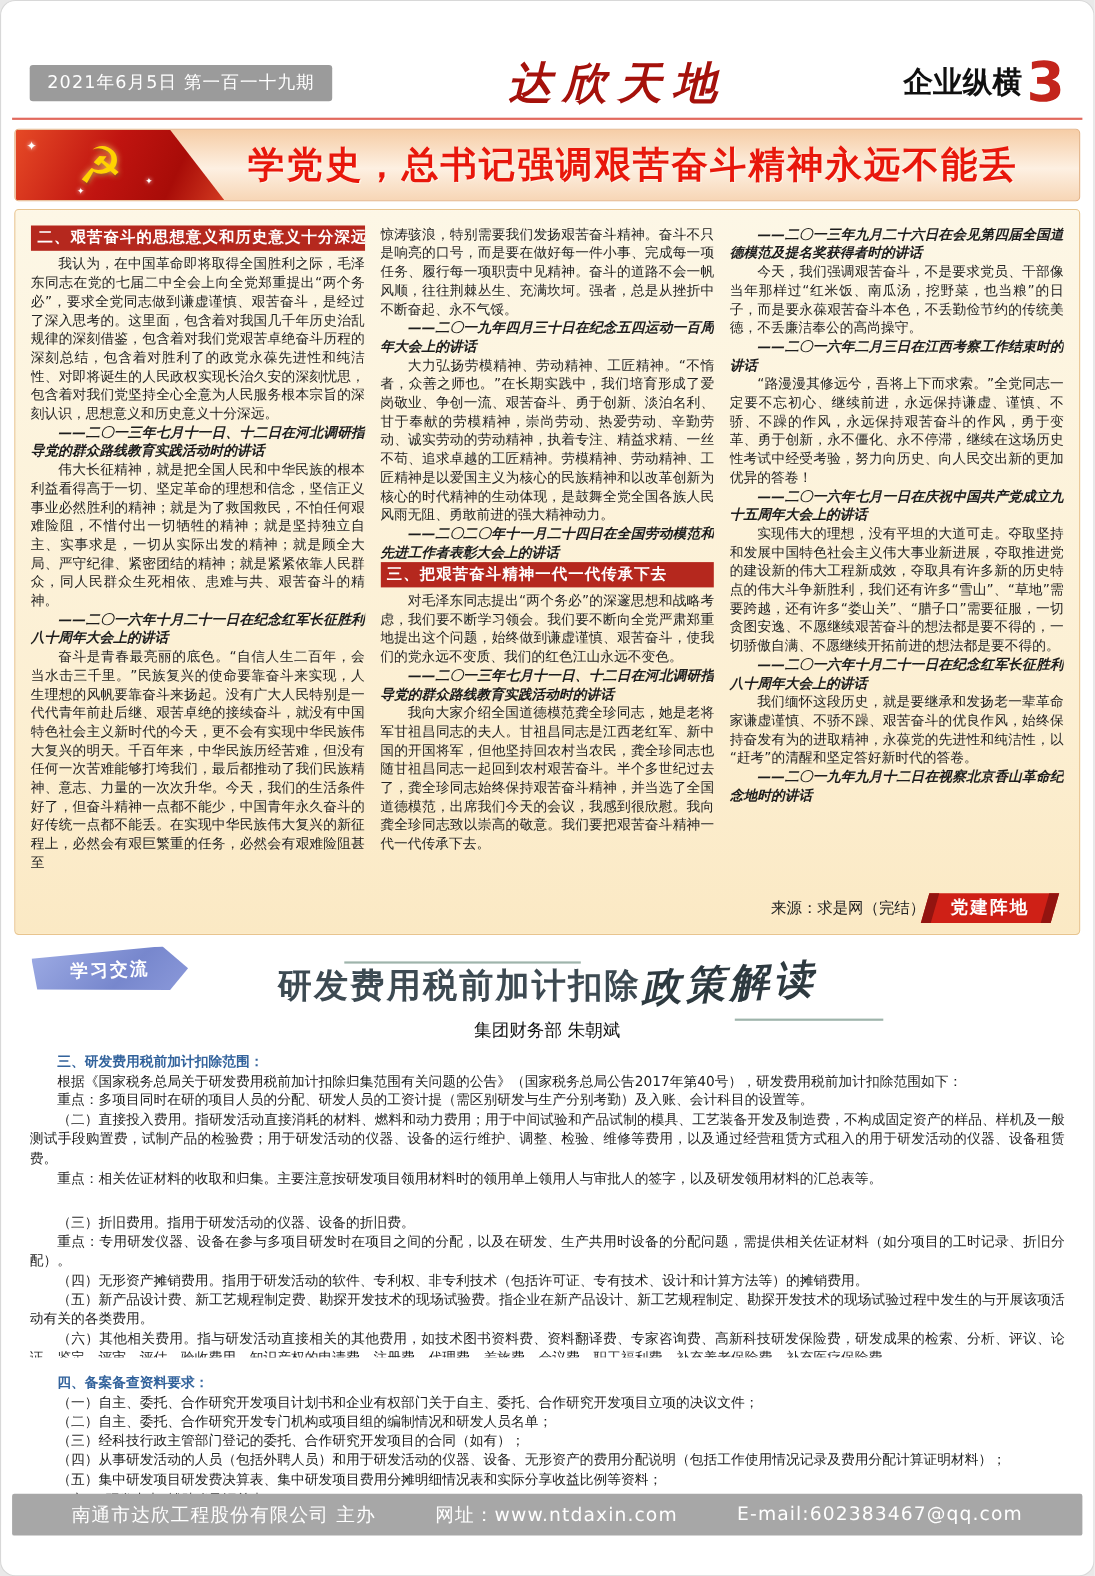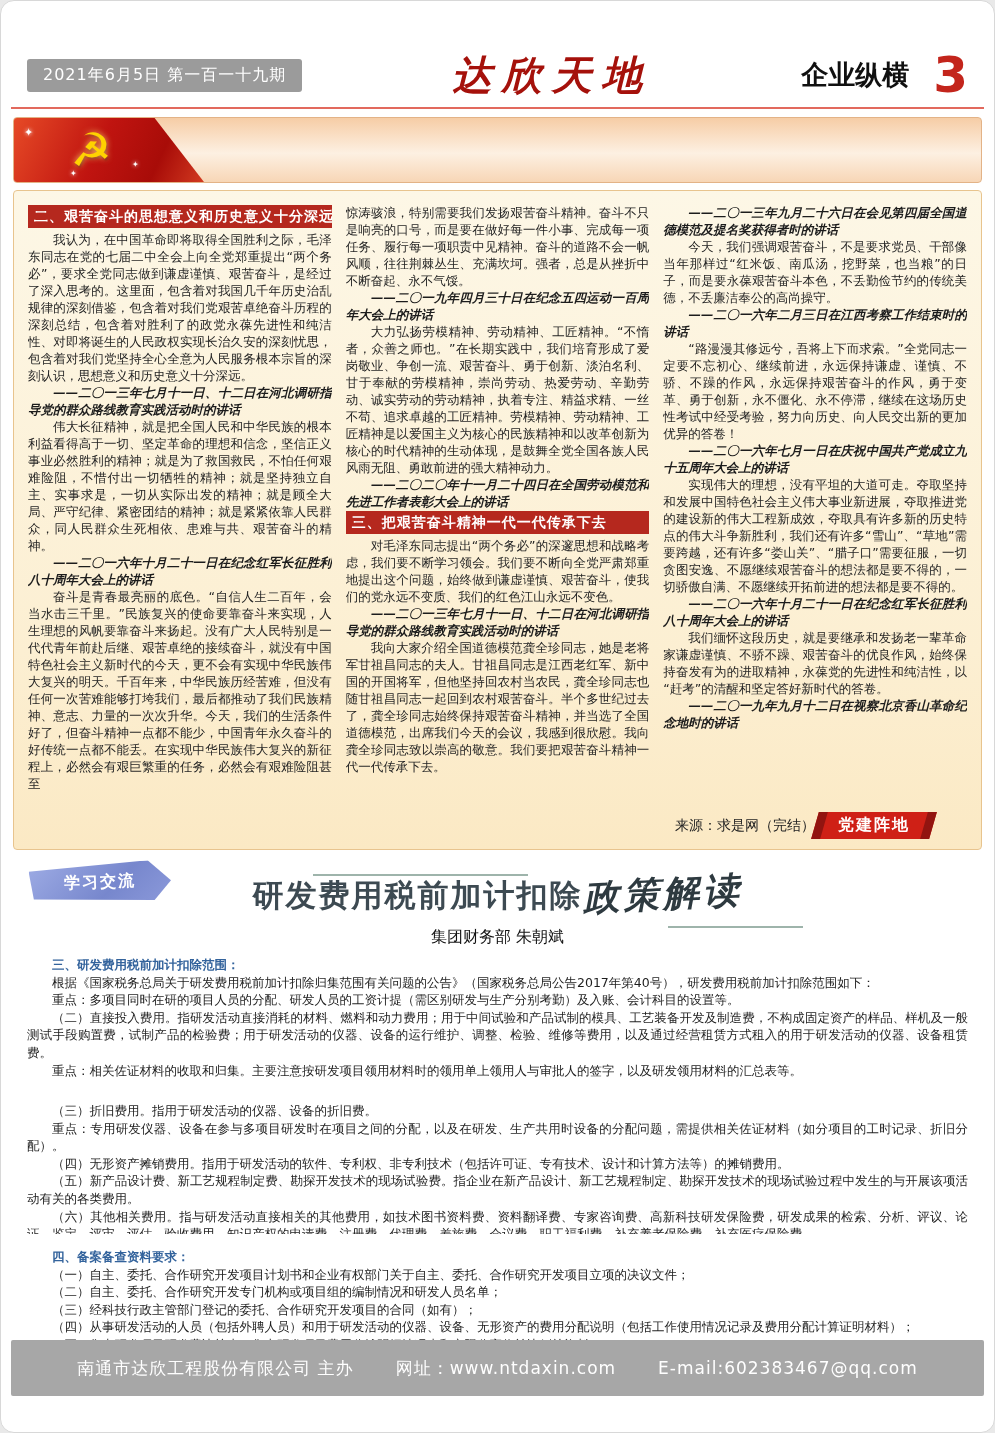--- a/index.html
+++ b/index.html
@@ -10,21 +10,21 @@
     border:1px solid #d8d8d8; border-radius:14px; margin:0 auto;
   }
   
   .topbar { display:flex; align-items:center; justify-content:space-between;
     margin:52px 26px 0 26px; height:44px; }
   .date-box { background:#9b9b9b; color:#fff; font-size:16px; letter-spacing:1px;
     padding:6px 16px; border-radius:3px; white-space:nowrap; }
   .masthead { color:#a5110b; font-size:40px; font-weight:bold; font-style:italic;
     font-family:"DejaVu Serif", serif; letter-spacing:10px; white-space:nowrap; }
   .section-label { font-size:27px; font-weight:bold; color:#101010;
-    display:flex; align-items:center; gap:24px; white-space:nowrap; }
+    display:flex; align-items:center; gap:4px; white-space:nowrap; }
   .page-num { color:#c3251c; font-size:50px; font-weight:bold; line-height:0.9; }
   .red-rule { height:2px; background:#e2695d; margin:10px 10px 0 10px; }
 
   
   .banner { margin:8px 12px 0 12px; height:66px; border:1px solid #e3b387; border-radius:4px;
     background:linear-gradient(180deg,#f6cda6 0%,#fdf0e2 55%,#f7d6b6 100%);
     display:flex; align-items:center; position:relative; overflow:hidden; }
   .emblem { width:190px; height:100%; flex:0 0 auto; position:relative;
     background:linear-gradient(115deg,#e64a26 0%,#c01410 45%,#a80c08 75%,#d23a20 100%);
     clip-path:polygon(0 0,74% 0,100% 100%,0 100%);
@@ -47,21 +47,21 @@
   .cols.top-cols .col { font-size:12.5px; line-height:17px; color:#242424; }
   .para { text-indent:2em; }
   .p-body-noindent { text-indent:0; }
   .p-red-heading { background:#b5281e; color:#fff; font-weight:bold; text-indent:0;
     font-size:14px; line-height:23px; padding:0 6px; margin:1px 0 3px 0; letter-spacing:1px;
     white-space:nowrap; overflow:hidden; }
   .p-cite { font-family:"DejaVu Serif", serif; font-style:italic; font-weight:600; color:#1c1c1c; }
   .p-blue-heading { color:#33639c; font-weight:bold; }
 
   .source-row { position:absolute; right:22px; bottom:10px; width:310px;
-    display:flex; align-items:center; justify-content:center; font-size:14px; color:#222; }
+    display:flex; align-items:center; justify-content:flex-end; font-size:14px; color:#222; }
   .badge { background:#cf2016; transform:skewX(-16deg); padding:3px 14px;
     border-left:9px solid #921410; border-right:9px solid #921410; }
   .badge > span { display:inline-block; transform:skewX(16deg); color:#fff;
     font-weight:bold; font-size:16px; letter-spacing:2px; }
 
   
   .study { margin-top:10px; position:relative; padding:0 12px; }
   .study-tag { position:absolute; left:28px; top:2px; width:142px; height:40px;
     background:linear-gradient(135deg,#9dabe4 0%,#7787cd 60%,#8b99da 100%);
     clip-path:polygon(0 18%,84% 0,100% 52%,88% 100%,3% 88%);
@@ -75,23 +75,23 @@
   .title-main { font-family:"DejaVu Serif", serif; font-weight:bold; color:#3d4a52;
     font-size:31px; letter-spacing:2px; }
   .title-script { font-family:"DejaVu Serif", serif; font-style:italic; font-weight:bold;
     color:#2e3a40; font-size:36px; letter-spacing:4px; transform:rotate(-3deg); display:inline-block; }
   .byline { font-size:16px; font-weight:normal; color:#111; margin-top:8px; }
 
   .cols.bottom-cols { padding:0 14px; margin-top:8px; height:424px;flex-direction:column; }
   .cols.bottom-cols .col { font-size:12.5px; line-height:17.6px; color:#1e1e1e; }
 
   
-  .footer { position:absolute; left:10px; right:10px; bottom:36px; height:56px;
+  .footer { position:absolute; left:10px; right:10px; bottom:36px; height:38px;
     background:#a7a7a7; color:#fff; display:flex; align-items:center; justify-content:center;
-    gap:42px; font-size:17px; letter-spacing:1px; border-radius:2px; }
+    gap:54px; font-size:17px; letter-spacing:1px; border-radius:2px; }
 </style>
 </head>
 <body>
 
 <div class="page">
 
   <header class="topbar">
     <div class="date-box">2021年6月5日  第一百一十九期</div>
     <div class="masthead">达欣天地</div>
     <div class="section-label">
@@ -101,20 +101,21 @@
   </header>
   <div class="red-rule"></div>
 
   <div class="banner">
     <div class="emblem">
       <span class="emblem-glyph">☭</span>
       <span class="sparkle sp1">✦</span>
       <span class="sparkle sp2">✦</span>
       <span class="sparkle sp3">✦</span>
     </div>
+    <h1 class="headline">学党史，总书记强调艰苦奋斗精神永远不能丢</h1>
   </div>
 
   <section class="article-box">
     <div class="cols top-cols">
       <div class="col">
 
       <p class="para p-red-heading">二、艰苦奋斗的思想意义和历史意义十分深远</p>
           <p class="para p-body">我认为，在中国革命即将取得全国胜利之际，毛泽东同志在党的七届二中全会上向全党郑重提出“两个务必”，要求全党同志做到谦虚谨慎、艰苦奋斗，是经过了深入思考的。这里面，包含着对我国几千年历史治乱规律的深刻借鉴，包含着对我们党艰苦卓绝奋斗历程的深刻总结，包含着对胜利了的政党永葆先进性和纯洁性、对即将诞生的人民政权实现长治久安的深刻忧思，包含着对我们党坚持全心全意为人民服务根本宗旨的深刻认识，思想意义和历史意义十分深远。</p>
           <p class="para p-cite">——二〇一三年七月十一日、十二日在河北调研指导党的群众路线教育实践活动时的讲话</p>
           <p class="para p-body">伟大长征精神，就是把全国人民和中华民族的根本利益看得高于一切、坚定革命的理想和信念，坚信正义事业必然胜利的精神；就是为了救国救民，不怕任何艰难险阻，不惜付出一切牺牲的精神；就是坚持独立自主、实事求是，一切从实际出发的精神；就是顾全大局、严守纪律、紧密团结的精神；就是紧紧依靠人民群众，同人民群众生死相依、患难与共、艰苦奋斗的精神。</p>

